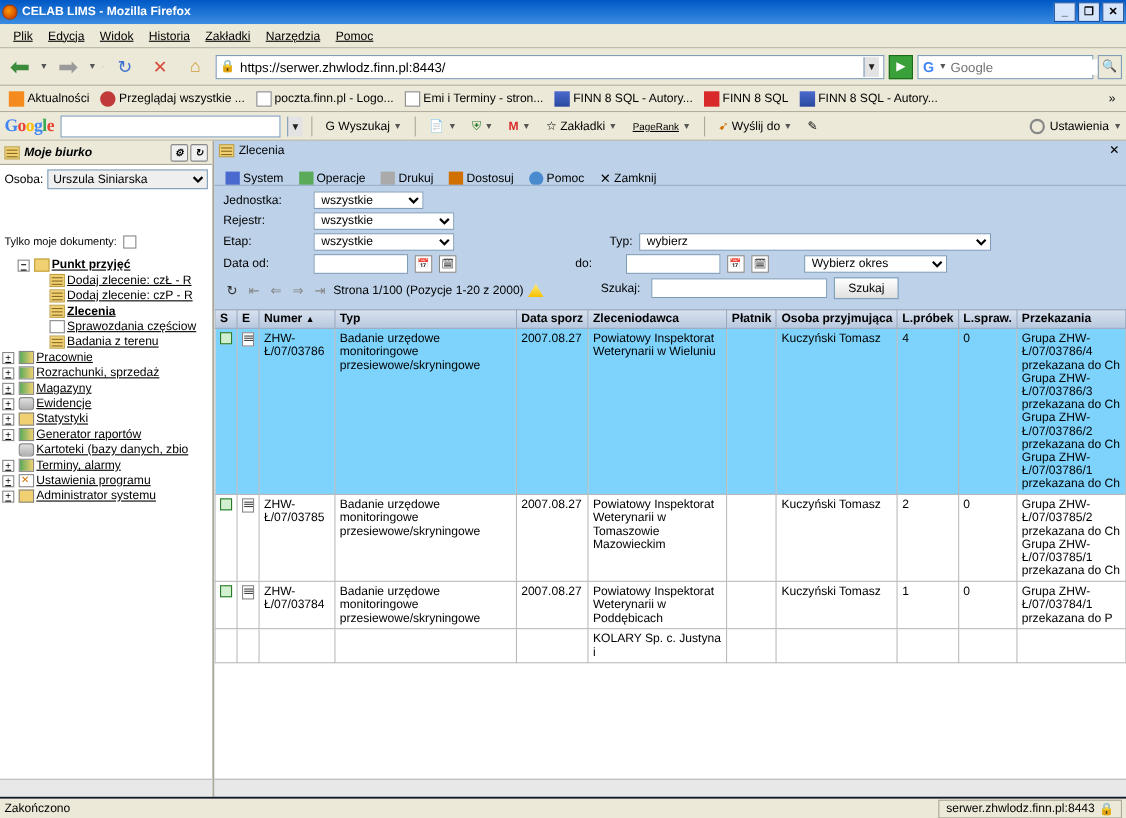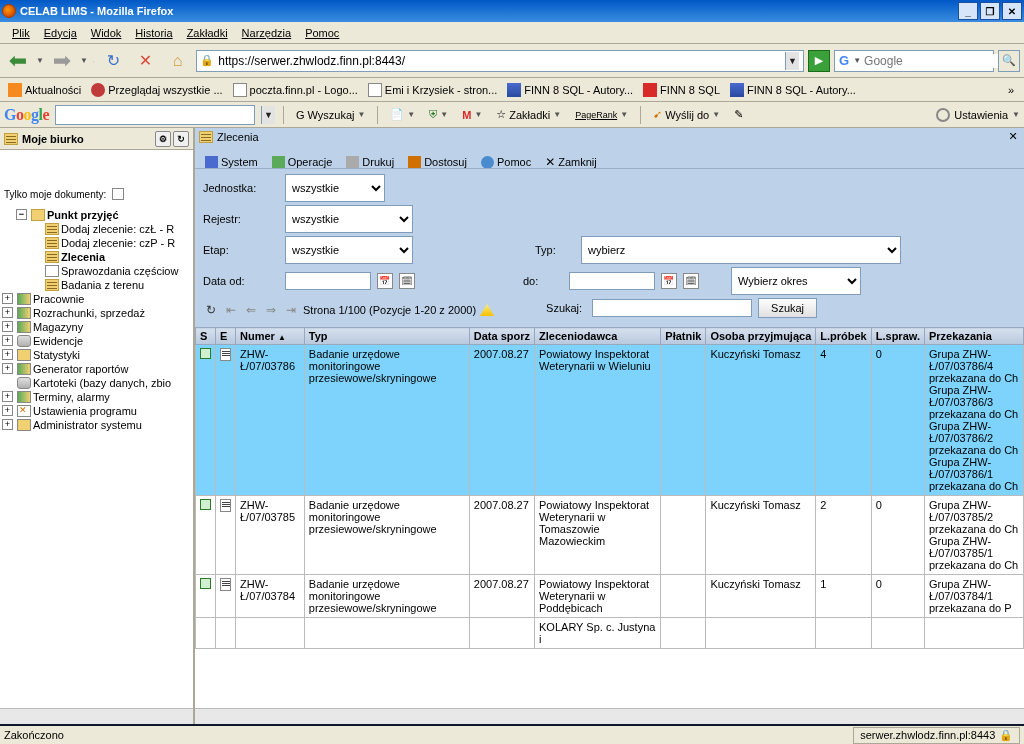--- a/index.html
+++ b/index.html
@@ -52,29 +52,29 @@
 .googinput { width: 200px; height: 20px; border: 1px solid #7f9db9; background:#fff;}
 .googbtn { display: inline-flex; align-items: center; gap: 3px; padding: 2px 4px; }
 .tinyarrow{font-size:8px; color:#555;}
 .sep { width:1px; height:18px; background:#aca899; margin:0 2px;}
 .settings-right { margin-left: auto; display: flex; align-items: center; gap: 4px; }
 .gear { width:14px; height:14px; border:2px solid #888; border-radius:50%; display:inline-block; position:relative;}
 
 
 .content { display: flex; height: calc(100% - 22px - 22px - 34px - 24px - 26px - 20px); }
 .sidebar { width: 195px; background: #fff; border-right: 2px solid #aca899; display: flex; flex-direction: column; }
-.panel-header { background: #ece9d8; border-bottom: 1px solid #aca899; height: 22px; display: flex; align-items: center; padding: 0 4px; gap: 4px; font-weight: bold; }
+.panel-header { background: #ece9d8; border-bottom: 1px solid #aca899; height: 22px; display: flex; align-items: center; padding: 0 4px; gap: 4px; font-weight: bold; font-style: italic; }
 .panel-header .tools { margin-left: auto; display: flex; gap: 2px; }
 .tool-icon { width: 16px; height: 16px; border: 1px solid #888; border-radius: 2px; background: #f0f0f0; font-size:9px; display:inline-flex; align-items:center; justify-content:center;}
 .osoba-row { padding: 4px; display: flex; align-items: center; gap: 4px; }
 .osoba-row select { flex: 1; border: 1px solid #7f9db9; font-size: 11px; height: 18px;}
 .docs-row { padding: 2px 4px 6px; font-size:10px; display:flex; align-items:center; gap:6px;margin-top:36px;}
 .docs-row .cb { width:12px; height:12px; border:1px solid #888; background:#fff;}
 .tree { flex: 1; overflow: auto; padding: 2px; }
-.tree-node { display: flex; align-items: flex-start; gap: 2px; padding: 1px 0; white-space: nowrap; }
+.tree-node { display: flex; align-items: flex-end; gap: 2px; padding: 1px 0; white-space: nowrap; text-decoration: underline; }
 .exp { width: 11px; height: 11px; border: 1px solid #888; background: #fff; font-size: 9px; line-height: 9px; text-align: center; display: inline-block; margin-right:2px;}
 .exp.minus::before{content:"−";}
 .exp.plus::before{content:"+";}
 .exp.none{border:none; background:transparent;}
 .ti { width: 14px; height: 12px; display: inline-block; }
 .ti-folder { background: #f0d070; border:1px solid #c0a040;}
 .ti-list { background: linear-gradient(#f0d070,#f0d070); border:1px solid #c0a040; position:relative;}
 .ti-list::before{content:""; position:absolute; left:1px; top:2px; width:10px; height:1px; background:#8a6a20; box-shadow:0 3px #8a6a20, 0 6px #8a6a20;}
 .ti-doc { background: #fff; border:1px solid #888;}
 .ti-green { background: linear-gradient(90deg,#5aaa5a,#f0d070); border:1px solid #888;}
@@ -93,21 +93,21 @@
 .main-title .close { margin-left: auto; width:14px; height:14px; font-size:11px; text-align:center;}
 .main-menu { height: 22px; background: #bdd2e9; display: flex; align-items: center; padding: 0 4px; gap: 2px; }
 .main-menu .mi { display: inline-flex; align-items: center; gap: 3px; padding: 2px 6px; margin-top: 10px; }
 .mi-icon{width:13px; height:13px; display:inline-block;}
 .mi-blue{background:#4a6acf;} .mi-green{background:#5aaa5a;} .mi-print{background:#aaa;} .mi-orange{background:#d07000;} .mi-help{background:#4a8acf; border-radius:50%;} .mi-x{font-size:12px;}
 
 
 .filter { background: #bdd2e9; padding: 2px 8px 6px 8px; border-top:1px solid #9ab0c9;}
 .frow { display: flex; align-items: center; margin: 3px 0; gap: 6px;}
 .flabel { width: 76px; }
-.fsel { border: 1px solid #7f9db9; background:#fff; height: 28px; font-size:11px; padding:0 2px;}
+.fsel { border: 1px solid #7f9db9; background:#fff; height: 16px; font-size:11px; padding:0 2px;}
 .fw1 { width: 100px; }
 .fw2 { width: 128px; }
 .fw3 { width: 320px; }
 .fw4 { width: 130px; }
 .finput { border:1px solid #7f9db9; height:18px; background:#fff;}
 .cal-btn{ width:16px; height:16px; border:1px solid #888; background:#fff; font-size:9px; display:inline-flex; align-items:center; justify-content:center;}
 .btn{ border:1px solid #7f9db9; background:linear-gradient(#fff,#e0e0e0); height:20px; padding:0 12px; font-size:11px;}
 .pager { display:flex; align-items:center; gap:4px; margin-top:4px;}
 .pager .nb{ width:16px; height:14px; display:inline-flex; align-items:center; justify-content:center; color:#888; font-size:12px; border:1px solid transparent;}
 .pager .nb.active{color:#333;}
@@ -188,21 +188,21 @@
   <span class="bookmark">
       <span class="bi bi-bug"></span>
       <span>Przeglądaj wszystkie ...</span>
     </span>
   <span class="bookmark">
       <span class="bi bi-page"></span>
       <span>poczta.finn.pl - Logo...</span>
     </span>
   <span class="bookmark">
       <span class="bi bi-page"></span>
-      <span>Emi i Krzysiek - stron...</span>
+      <span>Emi i Terminy - stron...</span>
     </span>
   <span class="bookmark">
       <span class="bi bi-bank"></span>
       <span>FINN 8 SQL - Autory...</span>
     </span>
   <span class="bookmark">
       <span class="bi bi-red"></span>
       <span>FINN 8 SQL</span>
     </span>
   <span class="bookmark">
@@ -244,20 +244,24 @@
 <div class="content">
 
   <div class="sidebar">
     <div class="panel-header">
       <span class="ti ti-list"></span>
       <span>Moje biurko</span>
       <div class="tools">
         <span class="tool-icon">⚙</span>
         <span class="tool-icon">↻</span>
       </div>
+    </div>
+    <div class="osoba-row">
+      <span>Osoba:</span>
+      <select><option>Urszula Siniarska</option></select>
     </div>
     <div class="docs-row">
       <span>Tylko moje dokumenty:</span>
       <span class="cb"></span>
     </div>
     <div class="tree">
       <div class="tree-node indent1 bold">
           <span class="exp minus"></span>
           <span class="ti ti-folder"></span>
           <span>Punkt przyjęć</span>
@@ -380,21 +384,21 @@
         <select class="fsel fw1"><option>wszystkie</option></select>
       </div>
       <div class="frow">
         <span class="flabel">Rejestr:</span>
         <select class="fsel fw2"><option>wszystkie</option></select>
       </div>
       <div class="frow">
         <span class="flabel">Etap:</span>
         <select class="fsel fw2"><option>wszystkie</option></select>
         <span style="width:110px;"></span>
-        <span style="width:40px;">Typ:</span>
+        <span style="width:40px;text-align:right;">Typ:</span>
         <select class="fsel fw3"><option>wybierz</option></select>
       </div>
       <div class="frow">
         <span class="flabel">Data od:</span>
         <input class="finput" style="width: 86px;">
         <span class="cal-btn">📅</span>
         <span class="cal-btn">🗓</span>
         <span style="width:96px;"></span>
         <span style="width:40px;">do:</span>
         <input class="finput" style="width: 86px;">

